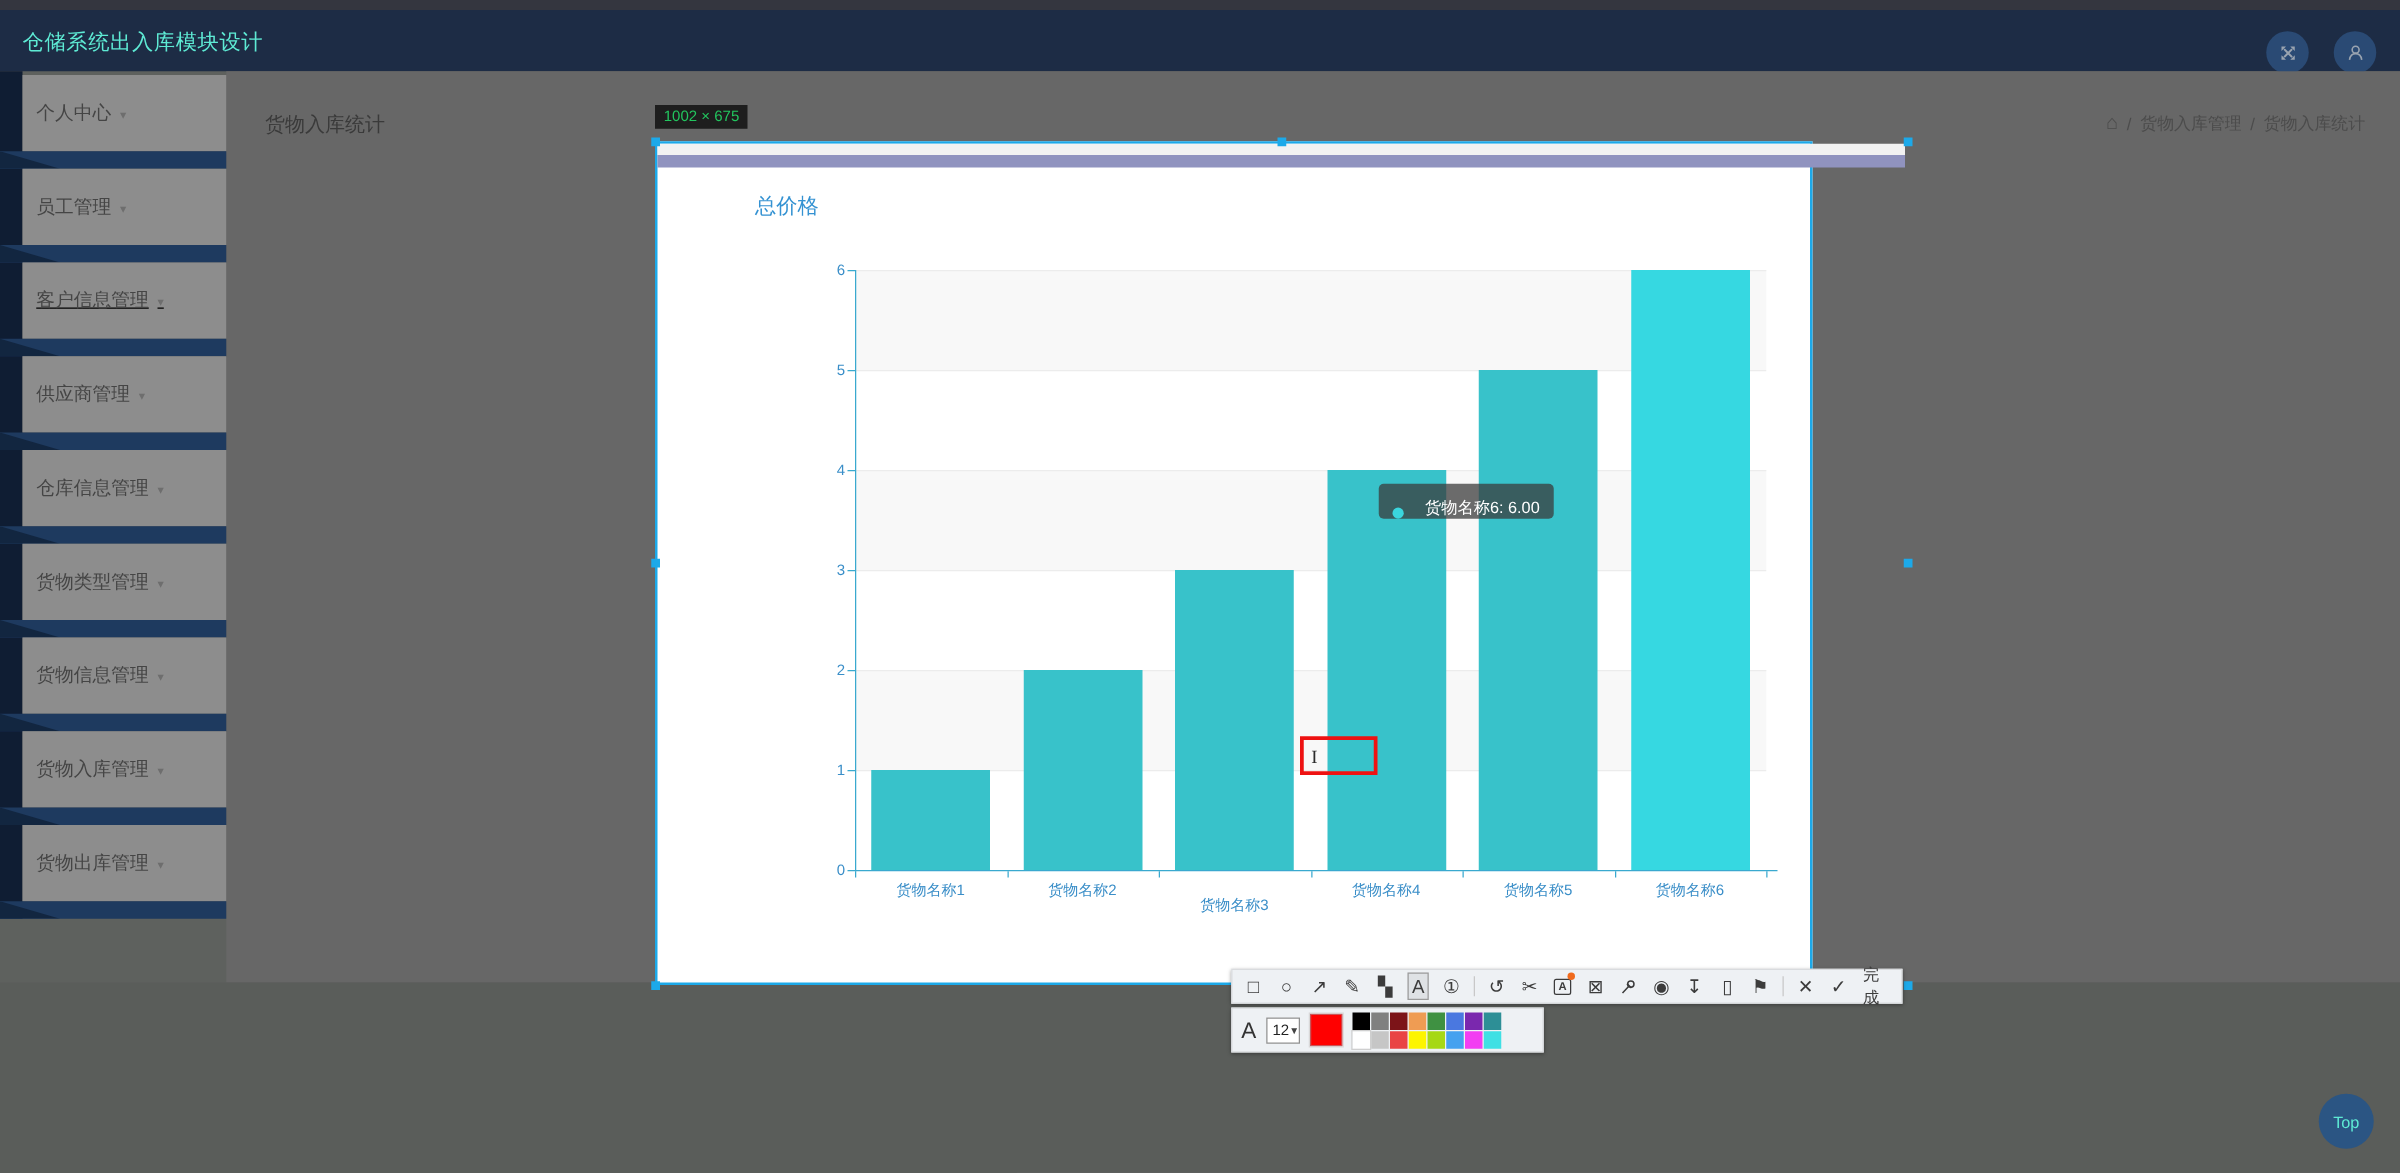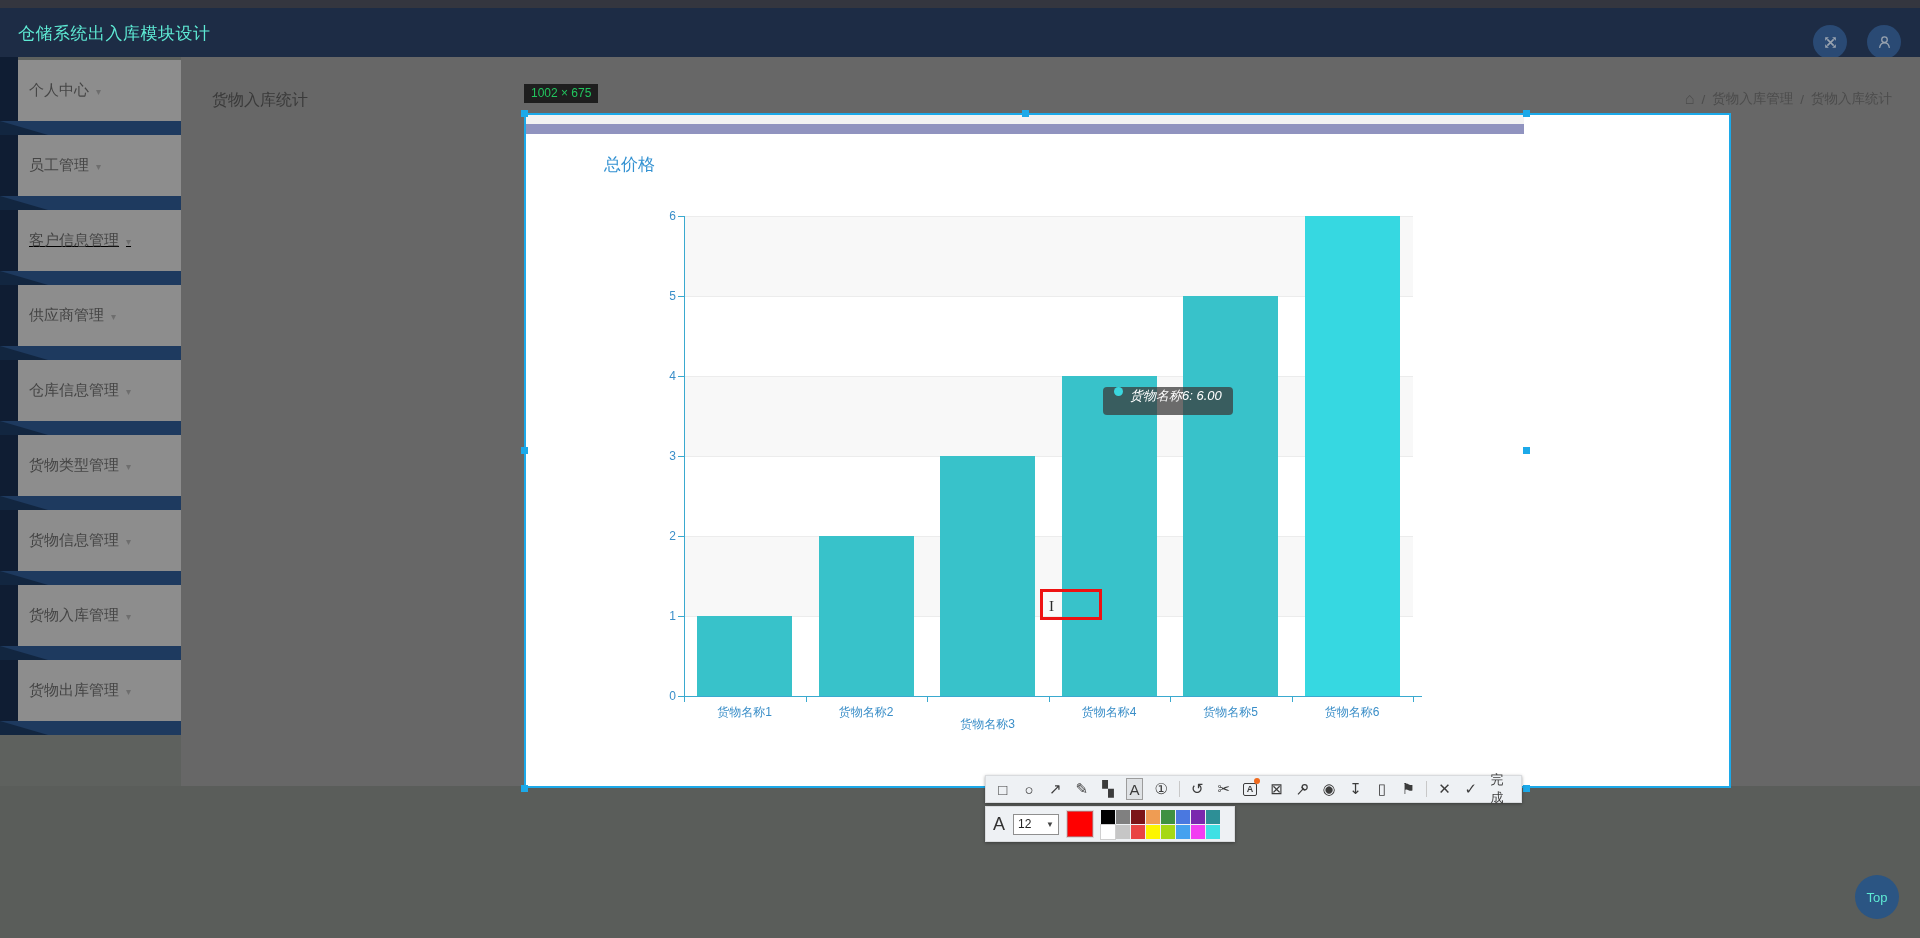--- a/index.html
+++ b/index.html
@@ -28,41 +28,41 @@
   .page-title { position:absolute; left:212px; top:90px; font-size:16px; color:#3a3a3a; }
   .breadcrumb { position:absolute; right:28px; top:90px; font-size:13.5px; color:#4c4c4c;
                 display:flex; align-items:center; gap:7px; }
   .breadcrumb .home { font-size:16px; }
   .top-fab { position:absolute; left:1855px; top:875px; width:44px; height:44px; border-radius:50%;
              background:#2b5583; color:#5eead4; font-size:13px; display:flex; align-items:center; justify-content:center; }
 
   
   .size-label { position:absolute; left:524px; top:84px; height:19px; padding:0 7px; background:#1e1e1e;
                 color:#22c55e; font-size:12px; line-height:19px; }
-  .selection { position:absolute; left:524px; top:113px; width:1207px; height:675px; background:#ffffff;
+  .selection { position:absolute; left:524px; top:113px; width:926px; height:675px; background:#ffffff;
                border:2px solid #1ca9e9; }
   .handle { position:absolute; width:7px; height:7px; background:#1ca9e9; z-index:30; }
   .sel-strip { position:absolute; left:0; top:0; width:998px; height:9px; background:#f2f2f2; }
   .sel-lav { position:absolute; left:0; top:9px; width:998px; height:10px; background:#9093bf; }
   .chart-title { position:absolute; left:78px; top:38px; font-size:17px; color:#3492d2; }
 
   .band { position:absolute; width:729px; height:80px; left:158px; }
   .gridline { position:absolute; left:158px; width:729px; height:1px; background:#ececec; }
   .yaxis { position:absolute; left:158px; top:101px; width:1px; height:481px; background:#3aa9cf; }
   .xaxis { position:absolute; left:158px; top:581px; width:738px; height:1px; background:#3aa9cf; }
   .ytick { position:absolute; width:6px; height:1px; left:152px; background:#3aa9cf; }
   .xtick { position:absolute; width:1px; height:5px; top:582px; background:#3aa9cf; }
   .ylab { position:absolute; width:34px; left:116px; text-align:right; font-size:12px; color:#3a8ec8;
           transform:translateY(-50%); }
   .xlab { position:absolute; top:589px; width:121px; text-align:center; font-size:12px; color:#3a8ec8; }
   .bar { position:absolute; width:95px; }
 
   .tooltip { position:absolute; left:577px; top:272px; height:28px; padding:0 11px; border-radius:4px;
-             background:rgba(58,58,58,.74); color:#fff; font-size:13px; display:flex; align-items:flex-start;
-             gap:7px; white-space:nowrap; z-index:6;font-style:italic; }
+             background:rgba(58,58,58,.74); color:#fff; font-size:13px; display:flex; align-items:flex-end;
+             gap:17px; white-space:nowrap; z-index:6; }
   .tooltip .dot { width:9px; height:9px; border-radius:50%; }
   .anno-rect { position:absolute; left:514px; top:474px; width:62px; height:31px; border:3px solid #ee1212; z-index:7; }
   .ibeam { position:absolute; left:6px; top:6px; font-family:"Liberation Serif", serif; font-size:15px; color:#2c2c2c; }
 
   
   .tools1 { position:absolute; left:985px; top:775px; width:537px; height:28px; background:#eef1f4;
             border:1px solid #d9dbde; box-shadow:0 1px 3px rgba(0,0,0,.35); display:flex; align-items:center;
             padding:0 8px; gap:9px; z-index:40; }
   .tool { width:20px; height:22px; display:flex; align-items:center; justify-content:center;
           font-size:15px; color:#3c3c3c; position:relative; }
@@ -71,21 +71,21 @@
   .tsep { width:1px; height:16px; background:#c8c8c8; }
   .done-lab { font-size:13px; color:#3c3c3c; margin-left:2px; }
   .a-box { width:14px; height:13px; border:1.3px solid #3c3c3c; border-radius:2px; font-size:9px;
            font-weight:bold; display:flex; align-items:center; justify-content:center; color:#3c3c3c; }
   .note-dot { position:absolute; right:-1px; top:0; width:6px; height:6px; border-radius:50%; background:#f06a1d; }
 
   .tools2 { position:absolute; left:985px; top:806px; width:250px; height:36px; background:#eef1f4;
             border:1px solid #d9dbde; box-shadow:0 1px 3px rgba(0,0,0,.35); display:flex; align-items:center;
             padding:0 7px; gap:8px; z-index:40; }
   .font-a { font-size:18px; color:#333; }
-  .size-select { width:46px; height:21px; background:#fff; border:1px solid #8f8f8f; font-size:12px; color:#222;
+  .size-select { width:27px; height:21px; background:#fff; border:1px solid #8f8f8f; font-size:12px; color:#222;
                  display:flex; align-items:center; justify-content:space-between; padding:0 4px; }
   .size-select .arr { font-size:8px; color:#444; }
   .cur-color { width:26px; height:26px; background:#ff0000; border:1px solid #c9565a; outline:1px solid #d8d8d8; }
   .palette { display:grid; grid-template-columns:repeat(8,14px); grid-auto-rows:14px; gap:1px; }
   .swatch { width:14px; height:14px; }
 </style>
 </head>
 <body>
 
 <div id="screen">

